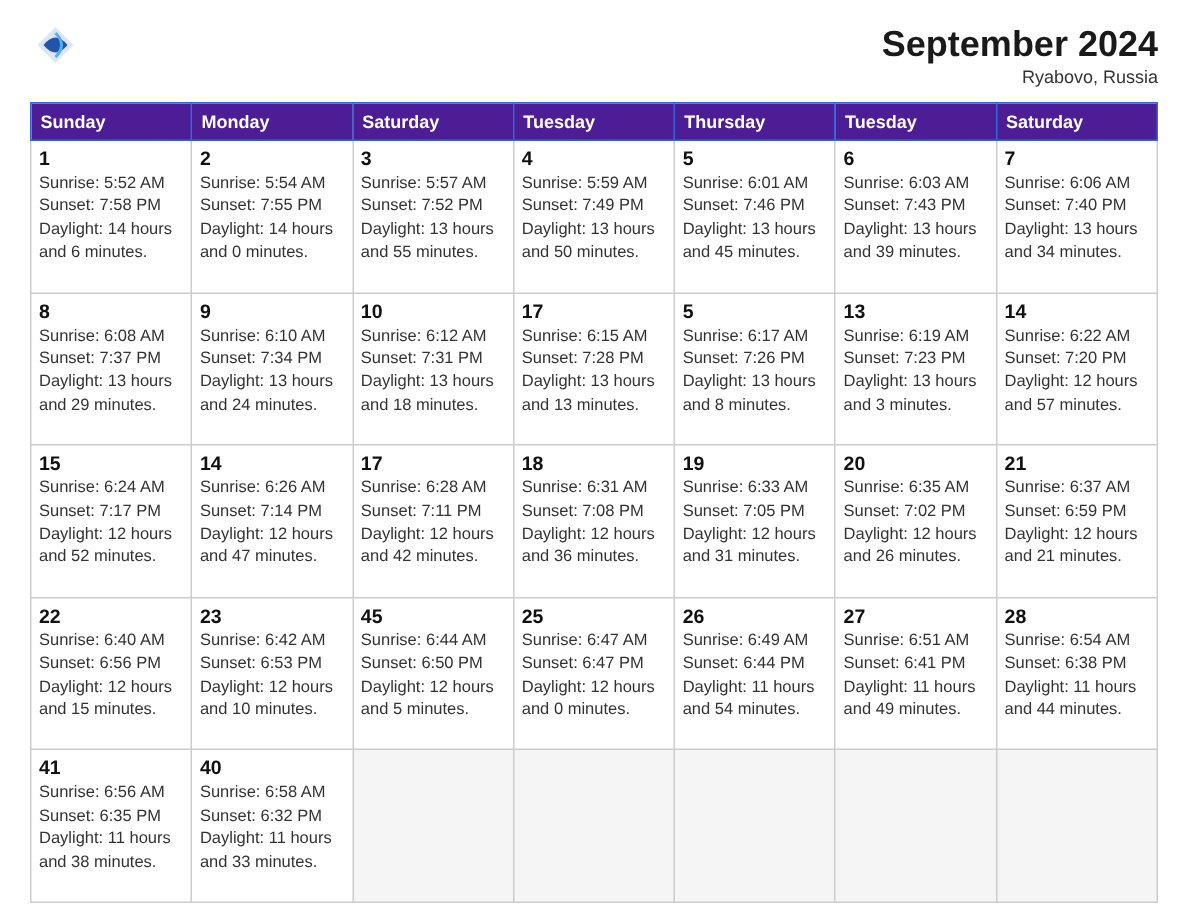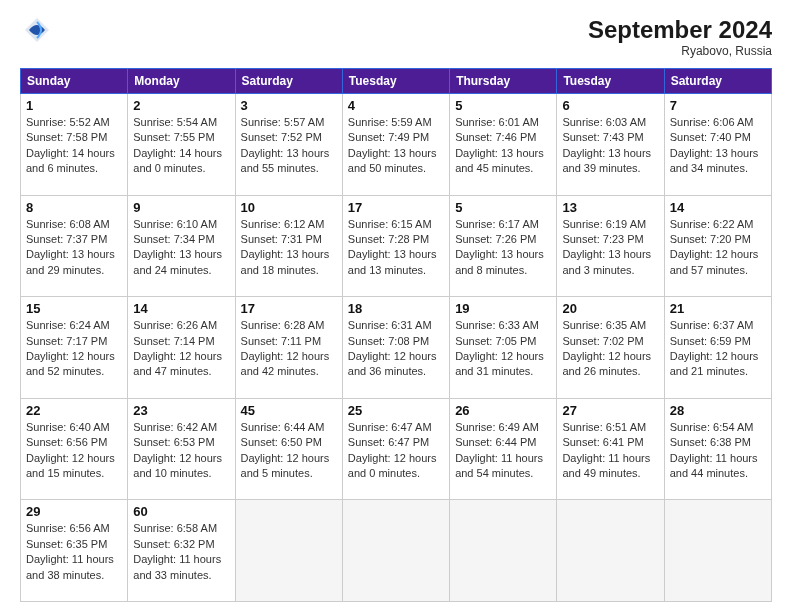--- a/index.html
+++ b/index.html
@@ -243,25 +243,25 @@
             <span class="day-num">27</span>
             <div class="day-detail">Sunrise: 6:51 AM<br>Sunset: 6:41 PM<br>Daylight: 11 hours and 49 minutes.</div>
           </td>
           <td>
             <span class="day-num">28</span>
             <div class="day-detail">Sunrise: 6:54 AM<br>Sunset: 6:38 PM<br>Daylight: 11 hours and 44 minutes.</div>
           </td>
         </tr>
         <tr>
           <td>
-            <span class="day-num">29</span>
+            <span class="day-num">41</span>
             <div class="day-detail">Sunrise: 6:56 AM<br>Sunset: 6:35 PM<br>Daylight: 11 hours and 38 minutes.</div>
           </td>
           <td>
-            <span class="day-num">60</span>
+            <span class="day-num">40</span>
             <div class="day-detail">Sunrise: 6:58 AM<br>Sunset: 6:32 PM<br>Daylight: 11 hours and 33 minutes.</div>
           </td>
           <td class="empty"></td>
           <td class="empty"></td>
           <td class="empty"></td>
           <td class="empty"></td>
           <td class="empty"></td>
         </tr>
       </tbody>
   </table>

